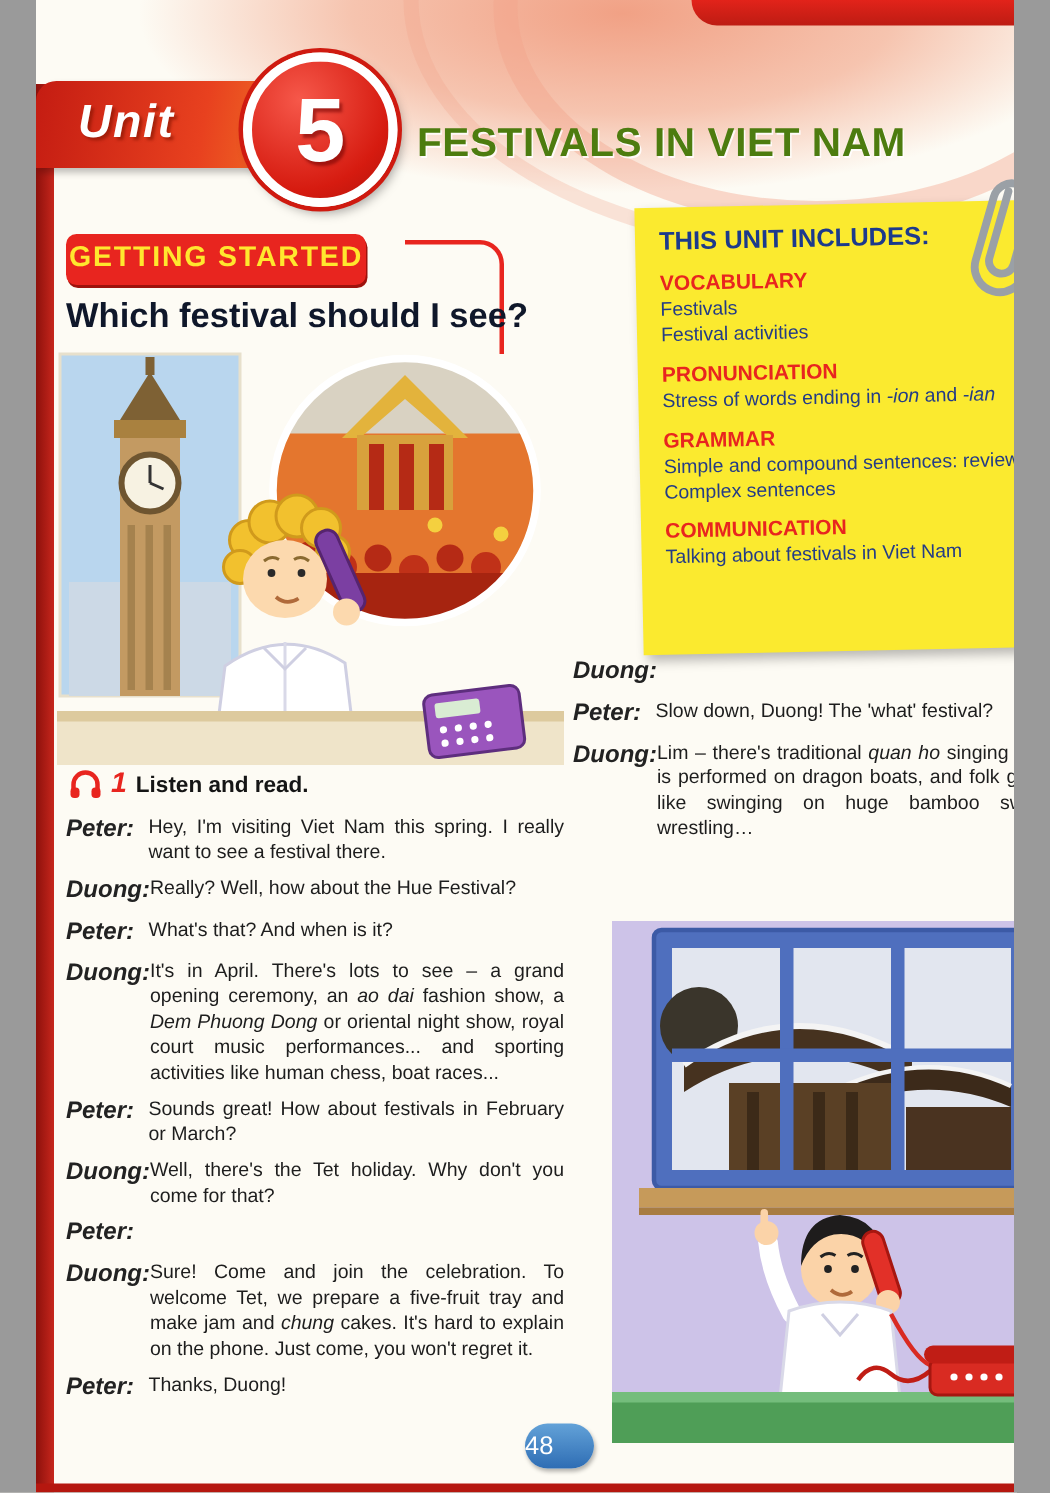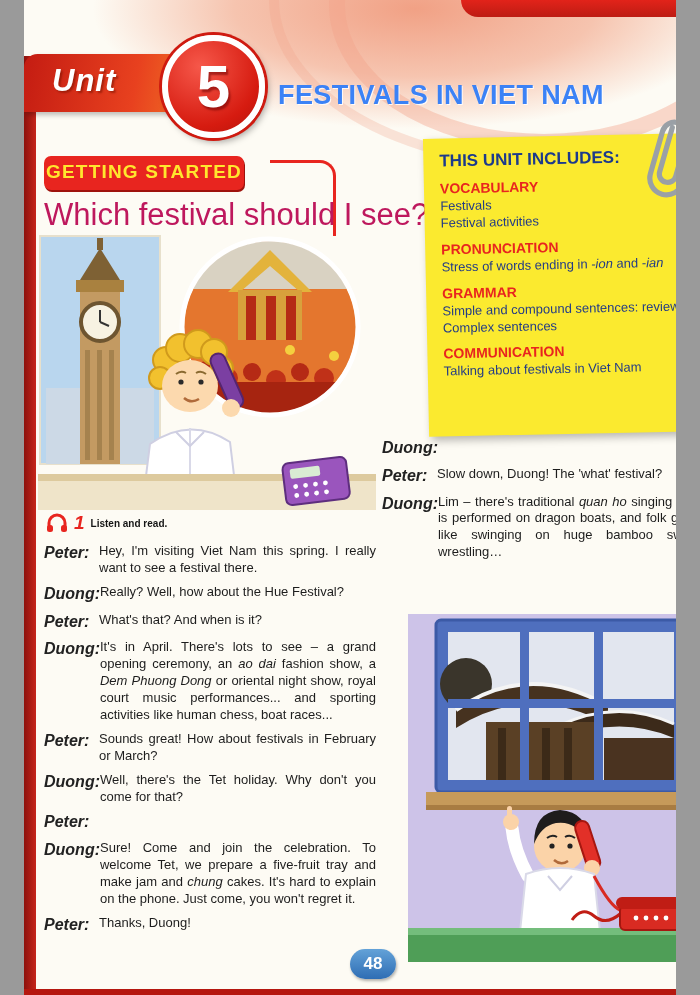--- a/index.html
+++ b/index.html
@@ -22,55 +22,55 @@
   .unit-bar { position:absolute; left:0; top:54px; width:202px; height:58px;
     background:linear-gradient(100deg,#c41c12 0%, #e8411f 55%, #f58a28 100%);
     border-radius:14px 30px 30px 0; box-shadow:2px 3px 5px rgba(0,0,0,.25); }
   .unit-label { position:absolute; left:28px; top:9px; color:#fff; font-size:31px; font-weight:bold; font-style:italic;
     letter-spacing:1px; text-shadow:2px 2px 2px rgba(130,20,0,.6); }
   .unit-circle { position:absolute; left:138px; top:35px; width:103px; height:103px; border-radius:50%;
     background:radial-gradient(circle at 35% 28%, #f6584a 0%, #d61b10 68%, #b3130a 100%);
     border:6px solid #fff; box-shadow:0 0 0 3px #cf1a10, 3px 4px 7px rgba(0,0,0,.35);
     display:flex; align-items:center; justify-content:center; z-index:3; }
   .unit-number { color:#fff; font-size:60px; font-weight:bold; text-shadow:2px 3px 2px rgba(110,0,0,.55); line-height:1; }
-  .page-title { position:absolute; left:254px; top:80px; font-size:27px; font-weight:bold; color:#3b82f6;
+  .page-title { position:absolute; left:254px; top:80px; font-size:27px; font-weight:bold; color:#4d7c0f;
     letter-spacing:.4px; text-shadow:1px 1px 0 rgba(255,255,255,.85); white-space:nowrap; }
 
   .gs-box { position:absolute; left:20px; top:156px; background:#e8251f; color:#ffe72e;
     font-weight:bold; font-size:19px; letter-spacing:1.2px; padding:5px 2px 7px; border-radius:7px;
     box-shadow:1px 2px 0 #9e120c; z-index:2; }
   .gs-connector { position:absolute; left:246px; top:160px; width:66px; height:76px;
     border-top:3px solid #e8251f; border-right:3px solid #e8251f; border-top-right-radius:16px; }
-  .gs-question { position:absolute; left:20px; top:197px; font-size:31px; font-weight:normal; color:#be185d; }
+  .gs-question { position:absolute; left:20px; top:197px; font-size:23px; font-weight:bold; color:#0f172a; }
 
   .illus-main { position:absolute; left:14px; top:232px; width:338px; height:278px; }
   .illus-duong { position:absolute; left:384px; top:614px; width:302px; height:348px; }
 
   .note { position:absolute; left:402px; top:136px; width:272px; height:298px; background:#fbea2f;
     transform:rotate(-1.2deg); box-shadow:3px 4px 8px rgba(0,0,0,.28); padding:13px 12px 10px 16px; z-index:2; }
   .note-title { color:#1c3a8c; font-size:17px; font-weight:bold; margin-bottom:4px; }
   .sec { margin-top:9px; }
   .sec-h { color:#e8251f; font-weight:bold; font-size:14px; margin-bottom:2px; }
   .sec-line { color:#243c86; font-size:13px; line-height:1.3; }
   .paperclip { position:absolute; left:626px; top:112px; width:44px; height:94px; z-index:4; transform:rotate(16deg); }
 
   .listen { position:absolute; left:22px; top:512px; display:flex; align-items:center; gap:6px; }
   .listen-num { color:#e8251f; font-weight:bold; font-style:italic; font-size:19px; }
-  .listen-label { font-weight:bold; font-size:10px; color:#151515; }
+  .listen-label { font-weight:bold; font-size:15px; color:#151515; }
 
   .dialogue { position:absolute; left:20px; top:543px; width:332px; }
   .col-right { position:absolute; left:358px; top:438px; width:328px; }
   .row { display:flex; margin-bottom:7px; }
   .spk { flex:0 0 55px; font-weight:bold; font-style:italic; color:#222; font-size:16px; line-height:1.3; }
   .txt { flex:1; font-size:13px; line-height:1.3; color:#1d1d1d; text-align:justify; }
   .txt sup { font-size:9px; }
 
   .page-num { position:absolute; left:326px; top:949px; width:46px; height:30px;
-    background:linear-gradient(#63a2d8,#2e6db4); border-radius:16px; color:#fff; font-weight:bold; font-size:17px;
-    display:flex; align-items:center; justify-content:center; box-shadow:1px 2px 3px rgba(0,0,0,.3); z-index:2; }
+    background:linear-gradient(#63a2d8,#2e6db4); border-radius:16px; color:#fff; font-weight:normal; font-size:17px;
+    display:flex; align-items:center; justify-content:flex-start; box-shadow:1px 2px 3px rgba(0,0,0,.3); z-index:2; }
 </style>
 </head>
 <body>
 
 <div class="page">
 
   <div class="swoosh">
     <div class="arc1"></div>
     <div class="arc2"></div>
   </div>

